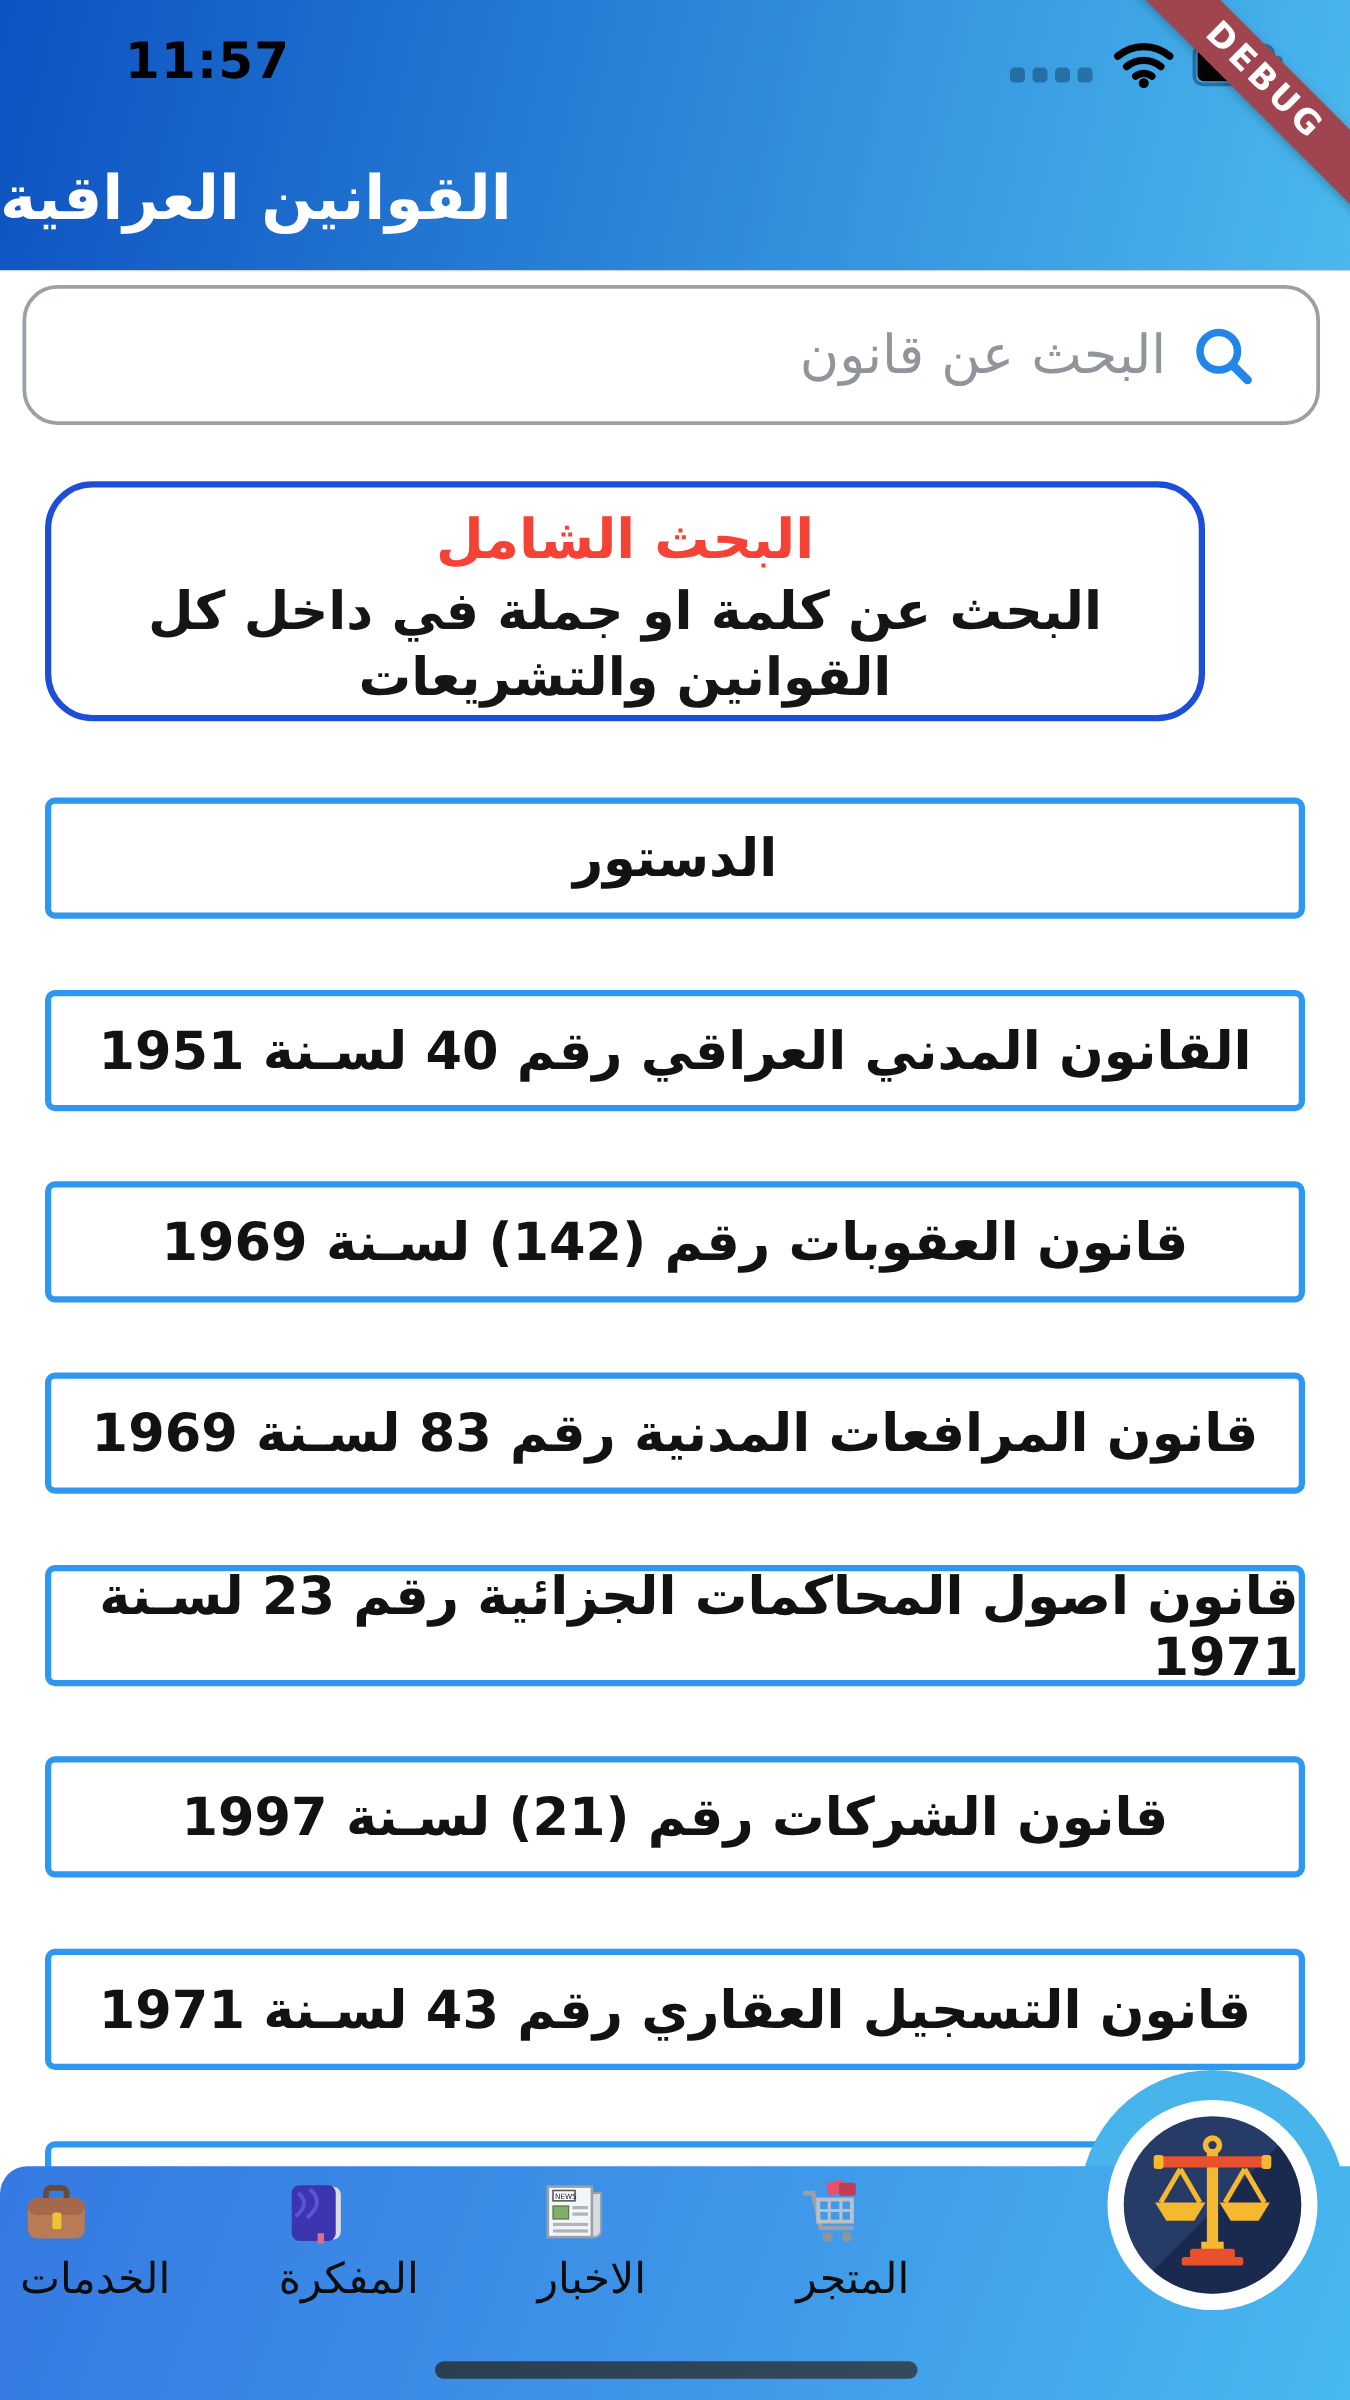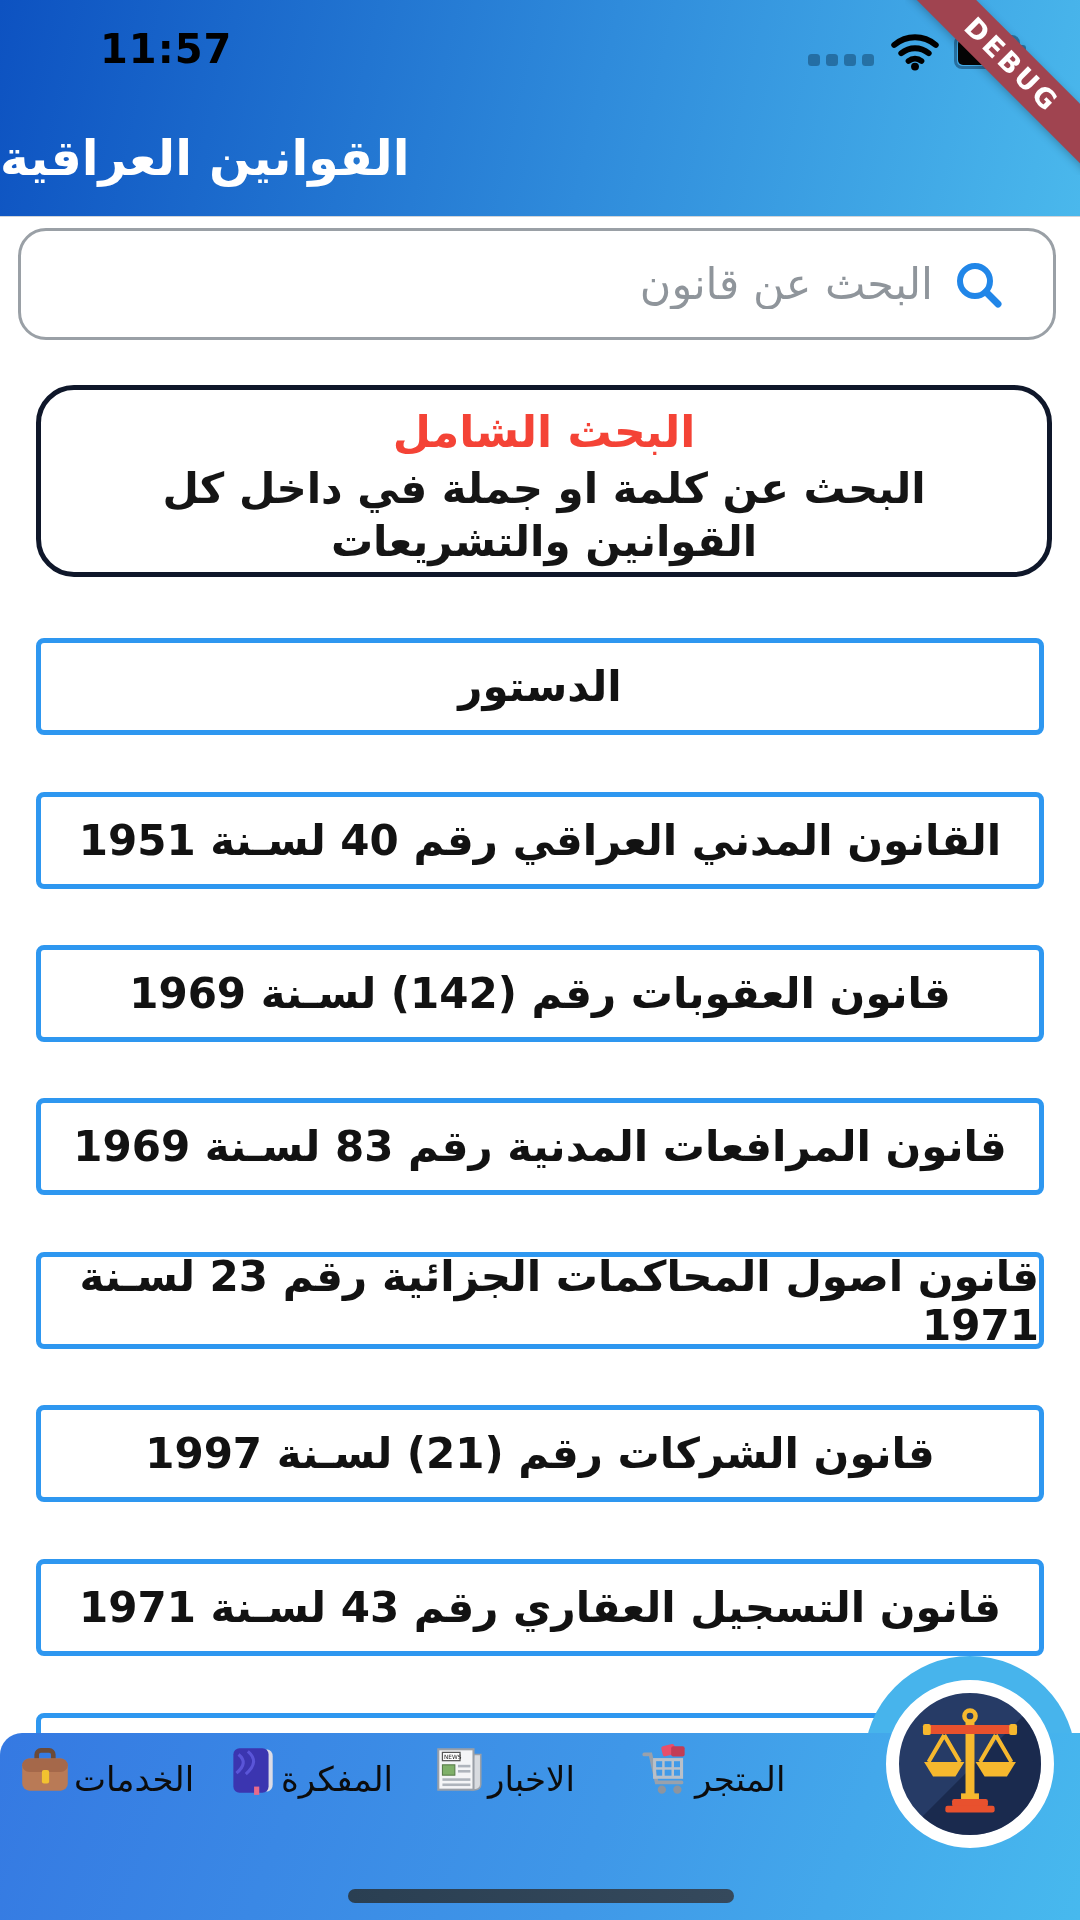--- a/index.html
+++ b/index.html
@@ -35,43 +35,43 @@
   }
   .search-box input{
     position:absolute;inset:0;width:100%;height:100%;border:none;outline:none;background:transparent;
     direction:rtl;text-align:right;padding:0 120px 0 40px;box-sizing:border-box;
     font-size:43px;color:#333;font-family:"DejaVu Sans","Liberation Sans",sans-serif;
   }
   .search-box input::placeholder{color:#8f959b;opacity:1;}
   .search-icon{position:absolute;right:46px;top:26px;width:56px;height:56px;}
   
   .featured-card{
-    position:absolute;left:36px;top:385px;width:1016px;height:192px;box-sizing:border-box;
-    background:#fff;border:5px solid #0f172a;border-radius:38px;direction:rtl;
+    position:absolute;left:36px;top:385px;width:928px;height:192px;box-sizing:border-box;
+    background:#fff;border:5px solid #1d4ed8;border-radius:38px;direction:rtl;
     text-align:center;cursor:pointer;
   }
   .featured-title{margin-top:16px;font-size:44px;font-weight:700;color:#f44336;}
   .featured-desc{margin-top:6px;padding:0 34px;font-size:42px;font-weight:700;color:#151515;line-height:1.26;}
   .law-btn{
     position:absolute;left:36px;width:1008px;height:97px;box-sizing:border-box;
     background:#fff;border:5px solid #2e97f0;border-radius:8px;
     display:flex;align-items:center;justify-content:center;direction:rtl;
     font-size:42px;font-weight:700;color:#121212;cursor:pointer;
   }
   .b1{top:638px}.b2{top:792px}.b3{top:945px}.b4{top:1098px}
   .b5{top:1252px}.b6{top:1405px}.b7{top:1559px}.b8{top:1713px}
   
   .fab-bump{position:absolute;left:864px;top:1656px;width:212px;height:212px;border-radius:50%;background:#47b4ec;z-index:2;}
   .bottom-nav{
     position:absolute;left:0;top:1733px;width:1080px;height:187px;z-index:3;
     background:linear-gradient(110deg,#3579e2 0%,#3f97e8 55%,#47b9ee 100%);
     border-top-left-radius:22px;
   }
   .nav-items{position:absolute;left:16px;top:8px;width:828px;display:flex;}
-  .nav-item{flex:1;display:flex;flex-direction:row;align-items:flex-end;cursor:pointer;}
+  .nav-item{flex:1;display:flex;flex-direction:column;align-items:flex-start;cursor:pointer;}
   .nav-icon{width:58px;height:58px;}
   .nav-label{margin-top:4px;font-size:34px;color:#0c0c0c;font-weight:500;}
   .home-indicator{
     position:absolute;left:348px;top:156px;width:386px;height:14px;border-radius:8px;
     background:linear-gradient(90deg,#2a3f52,#35495c);cursor:pointer;
   }
   .fab{
     position:absolute;left:886px;top:1680px;width:168px;height:168px;border-radius:50%;
     background:#263b66;border:13px solid #ffffff;box-sizing:border-box;z-index:6;
     overflow:hidden;cursor:pointer;

